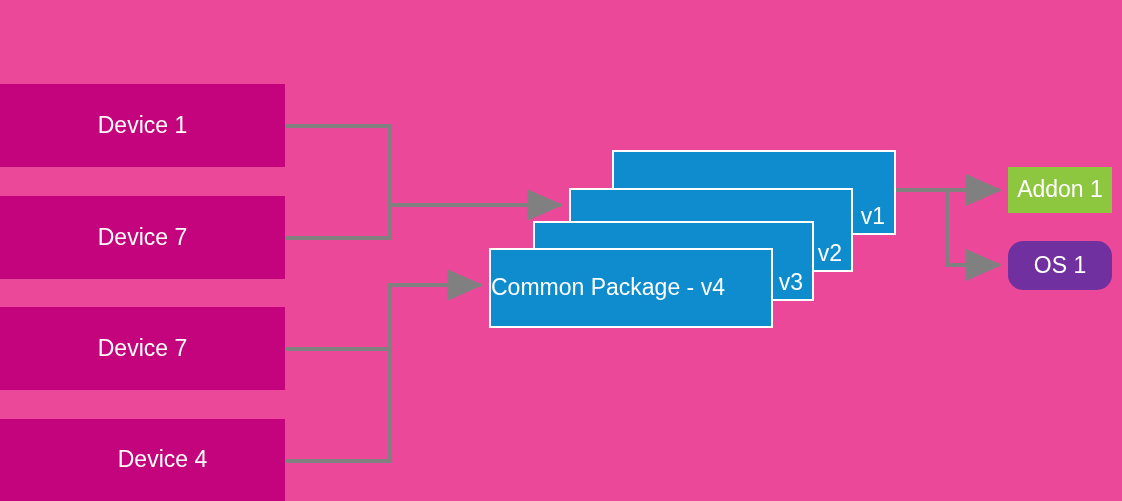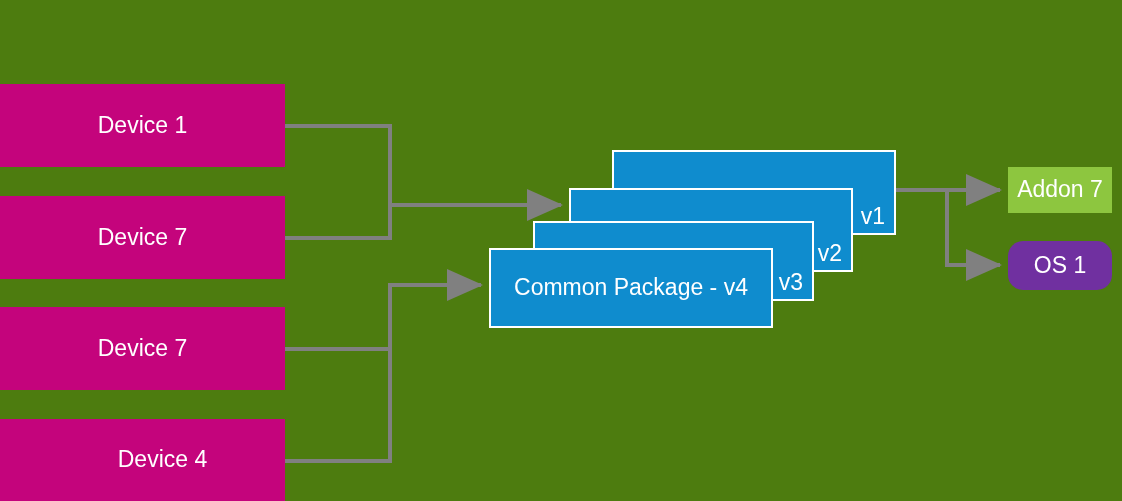--- a/index.html
+++ b/index.html
@@ -8,21 +8,21 @@
     padding: 0;
     background: #000000;
   }
   body {
     font-family: "Liberation Sans", sans-serif;
   }
   #canvas {
     position: relative;
     width: 1122px;
     height: 501px;
-    background: #4d7c0f;
+    background: #ec4899;
     overflow: hidden;
   }
 
   
   .box {
     position: absolute;
     box-sizing: border-box;
     display: flex;
     align-items: center;
     justify-content: center;
@@ -52,21 +52,21 @@
     justify-content: flex-end;
     padding-right: 9px;
     align-items: flex-end;
     padding-bottom: 4px;
   }
   .pkg-v1 { left: 612px; top: 150px; width: 284px; height: 85px; z-index: 1; }
   .pkg-v2 { left: 569px; top: 188px; width: 284px; height: 84px; z-index: 2; }
   .pkg-v3 { left: 533px; top: 221px; width: 281px; height: 80px; z-index: 3; }
   .pkg-v4 {
     left: 489px; top: 248px; width: 284px; height: 80px; z-index: 4;
-    justify-content: center;
+    justify-content: flex-start;
     align-items: center;
     padding-right: 0;
     padding-bottom: 0;
   }
 
   
   .addon {
     left: 1008px; top: 167px; width: 104px; height: 46px;
     background: #8DC63F;
     font-size: 23px;
@@ -137,19 +137,19 @@
     <span>v2</span>
   </div>
   <div class="box pkg pkg-v3">
     <span>v3</span>
   </div>
   <div class="box pkg pkg-v4">
     <span>Common Package - v4</span>
   </div>
 
   <div class="box addon">
-    <span>Addon 7</span>
+    <span>Addon 1</span>
   </div>
   <div class="box os">
     <span>OS 1</span>
   </div>
 
 </div>
 
 </body></html>

